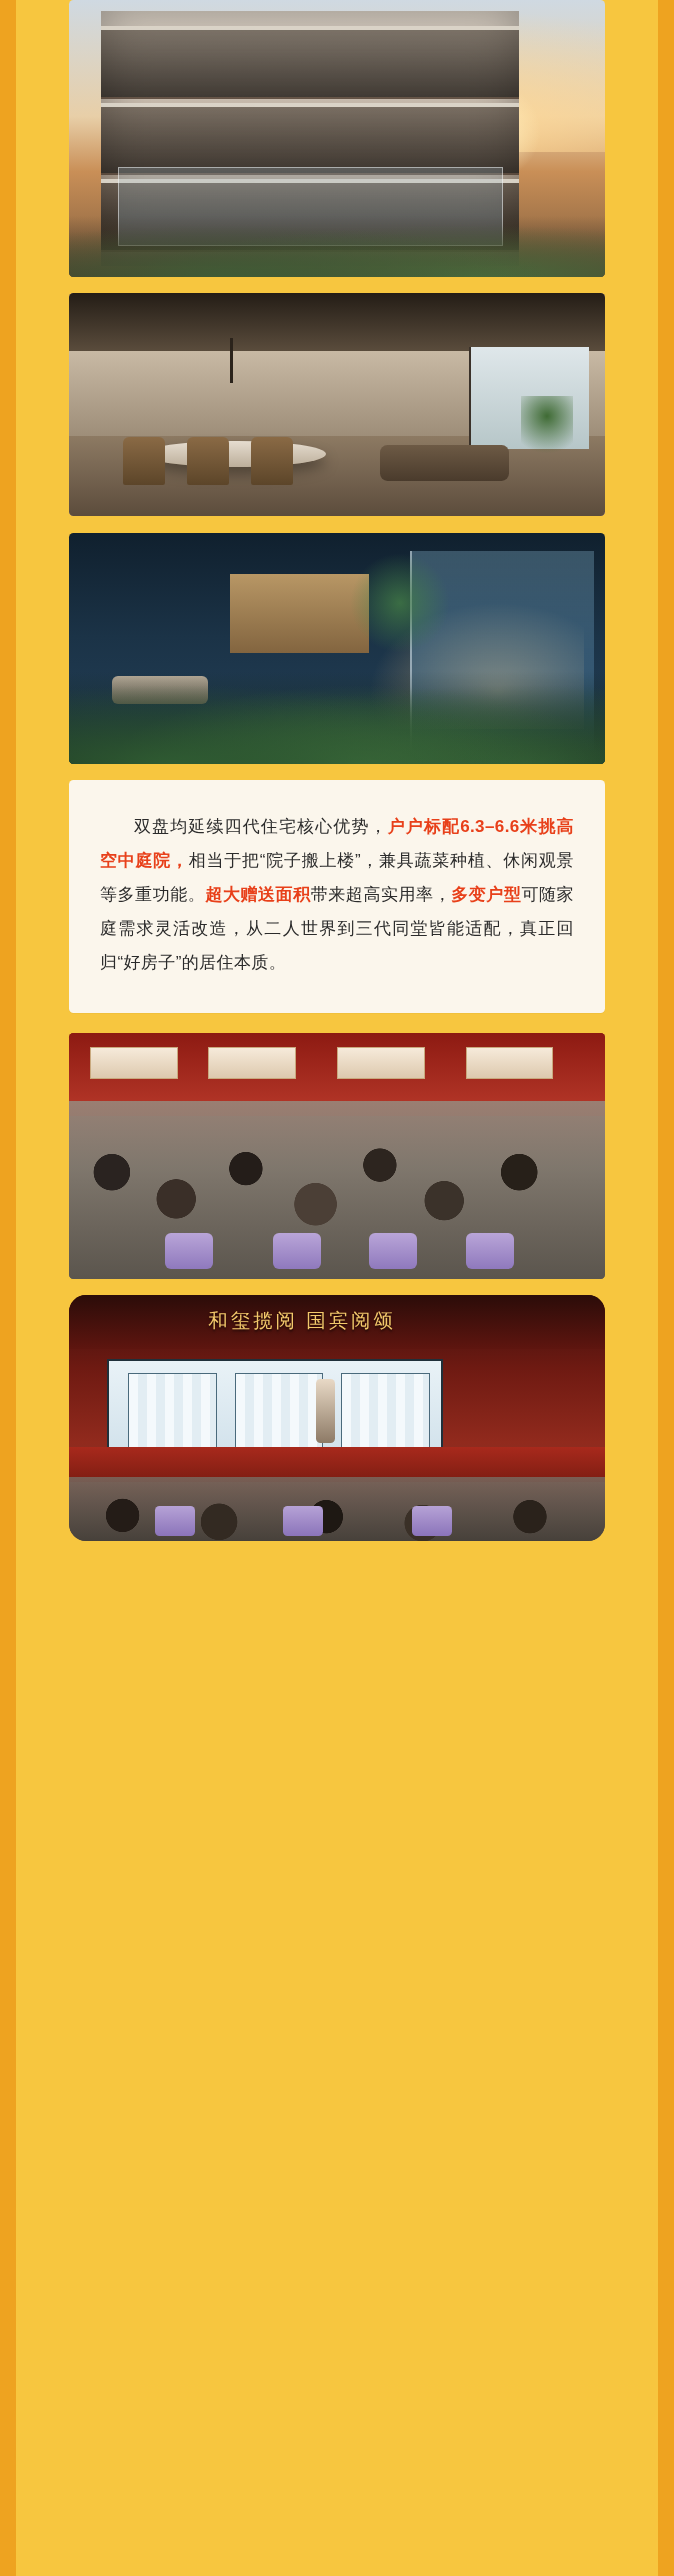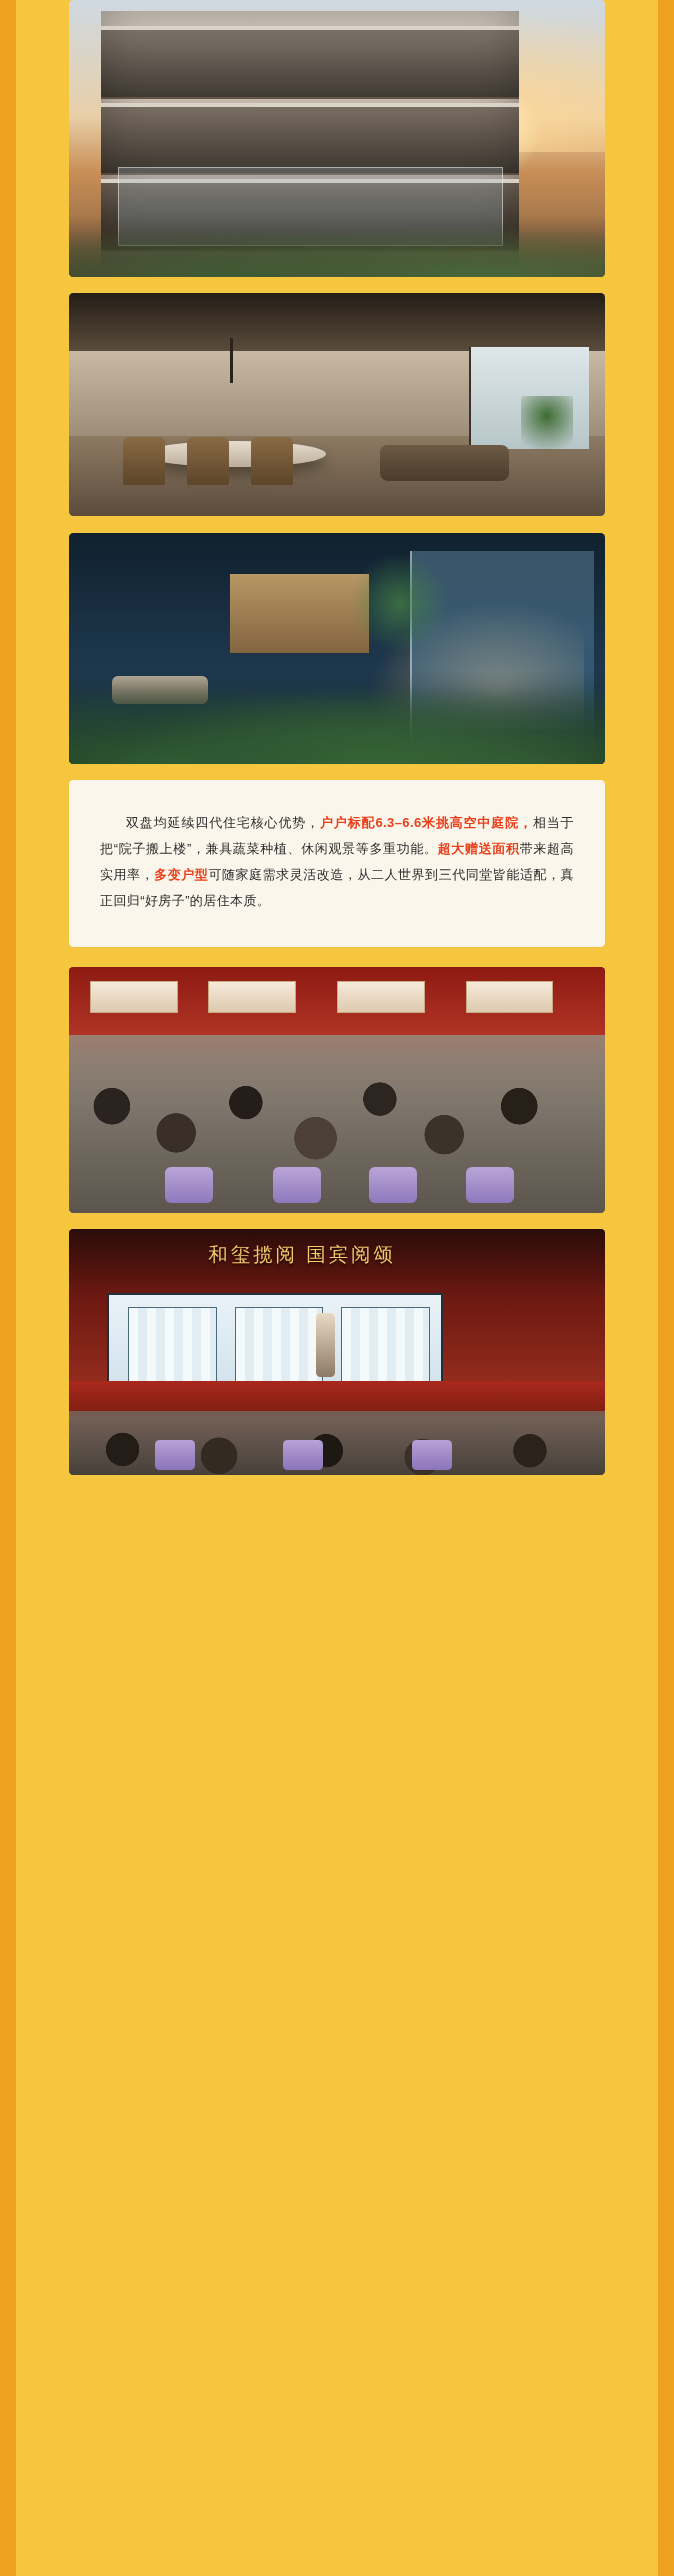--- a/index.html
+++ b/index.html
@@ -192,21 +192,21 @@
   
   .card {
     background: #FBF6EC;
     border-radius: 4.5px;
     padding: 30px 31px 33px 31px;
     margin-bottom: 19.4px;
     box-shadow: 0 0.7px 0 rgba(0,0,0,.04);
   }
   .card p {
     margin: 0;
-    font-size: 13px;
+    font-size: 17px;
     line-height: 2.0;
     color: #2b2b2b;
     text-align: justify;
     text-indent: 2em;
     letter-spacing: 0.4px;
   }
   .hl {
     color: #E8401A;
     font-weight: bold;
   }
@@ -247,20 +247,21 @@
   }
   .ph-crowd .p1 { left: 18%; }
   .ph-crowd .p2 { left: 38%; }
   .ph-crowd .p3 { left: 56%; }
   .ph-crowd .p4 { left: 74%; }
 
   
   .ph-present {
     height: 246px;
     background: linear-gradient(180deg, #3a0f0c 0%, #6f1a12 30%, #912a1d 60%, #5a4b42 100%);
+    border-radius: 17px;
   }
   .ph-present .topwall {
     position: absolute; left: 0; right: 0; top: 0; height: 22%;
     background: linear-gradient(180deg,#2b0c09,#5e150f);
   }
   .ph-present .gold-title {
     position: absolute; left: 26%; top: 5%;
     color: #F3C96B; font-size: 19.4px; letter-spacing: 3px;
     text-shadow: 0 1.5px 2.2px rgba(0,0,0,.6);
   }

